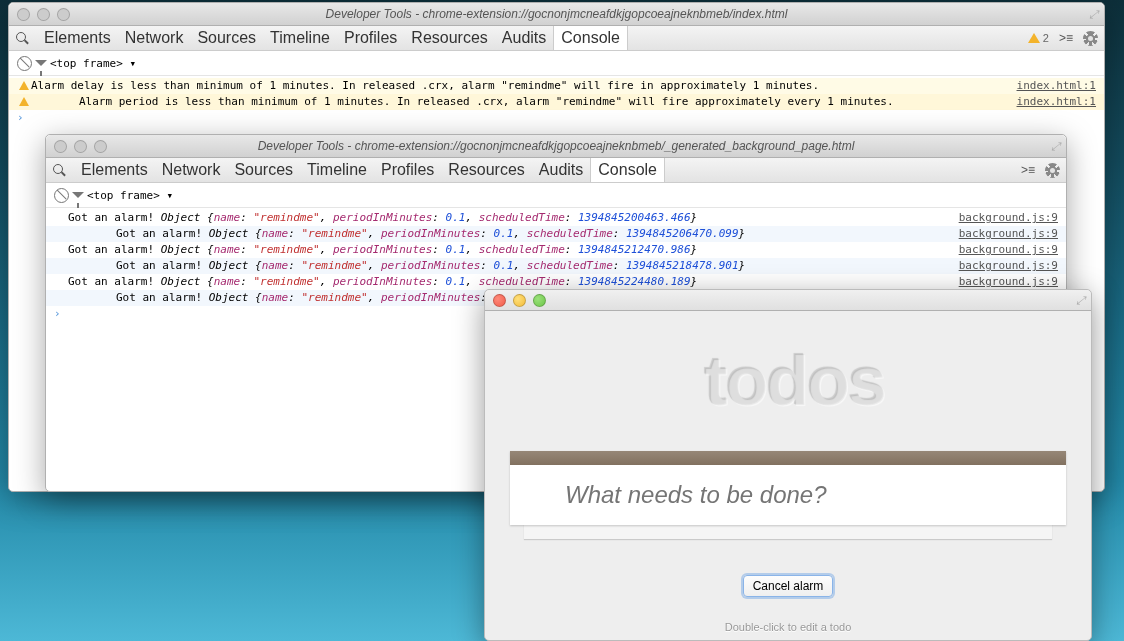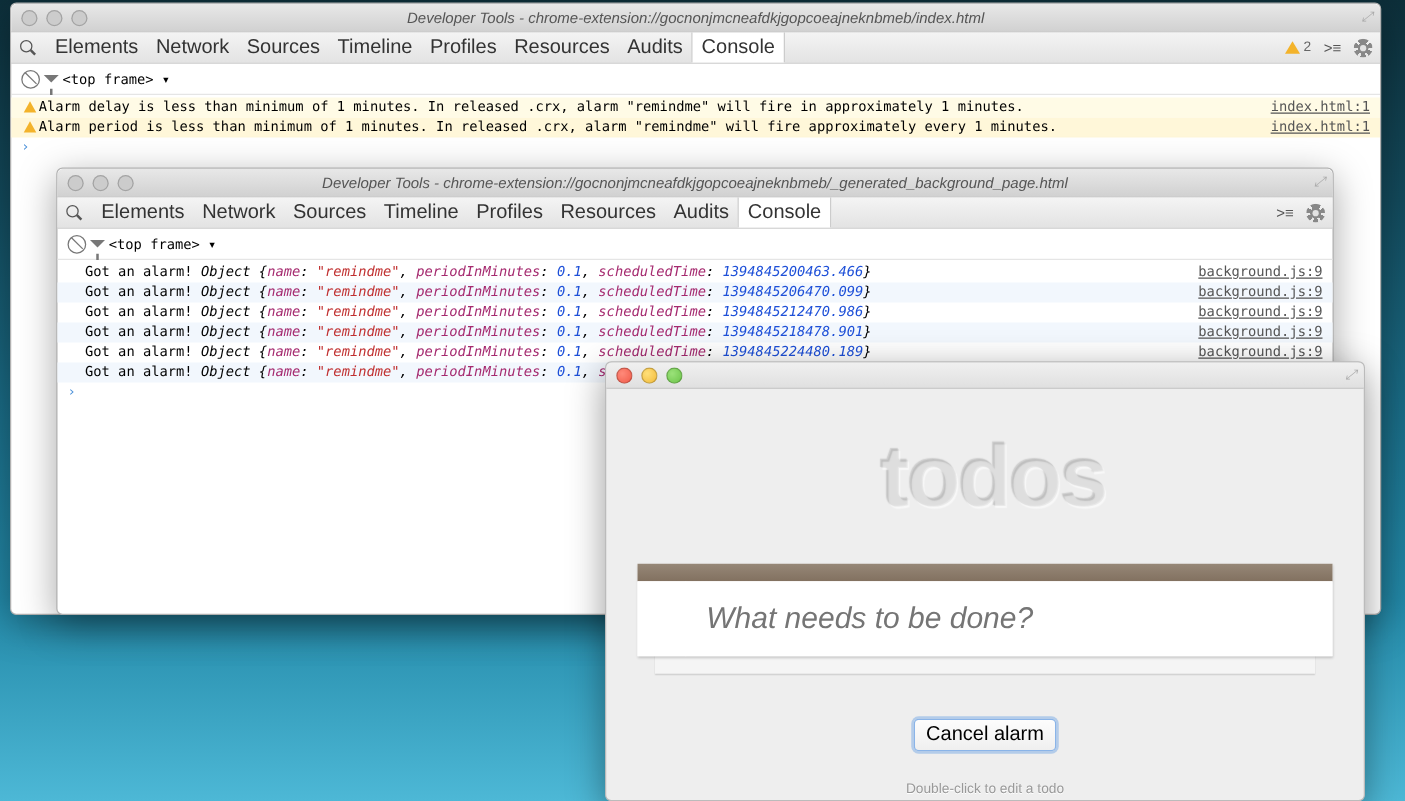--- a/index.html
+++ b/index.html
@@ -176,21 +176,21 @@
 .console {
   font-family: Menlo, monospace;
   font-size: 11px;
   line-height: 16px;
   padding: 2px 0;
 }
 .crow {
   display: flex;
   padding: 0 8px;
 }
-.crow.alt { background: #f2f7fd; }
+.crow.alt { background: #f2f7fd; gap: 48px; }
 .warnrow { background: #fffbe6 !important; }
 .warnrow.alt { background: #fff7d9 !important; }
 .ricon {
   width: 14px;
   flex-shrink: 0;
   display: flex; justify-content: center;
 }
 .witri {
   width:0;height:0;
   border-left:5px solid transparent;
@@ -255,21 +255,21 @@
   content:'';
   position:absolute;
   left: 38px; top: 0; bottom: 0;
   width: 1px;
   background: #e8e8e8;
 }
 .cancelbtn {
   display: block;
   margin: 50px auto 12px auto;
   padding: 3px 9px;
-  font-size: 16px;
+  font-size: 12px;
   border: 1px solid #8ab4e8;
   border-radius: 4px;
   background: linear-gradient(#fdfdfd,#efefef);
   box-shadow: 0 0 0 2px rgba(120,170,230,0.5);
 }
 .footnote {
   text-align: center;
   font-size: 11px;
   color: #999;
   text-shadow: 0 1px 0 #fff;

